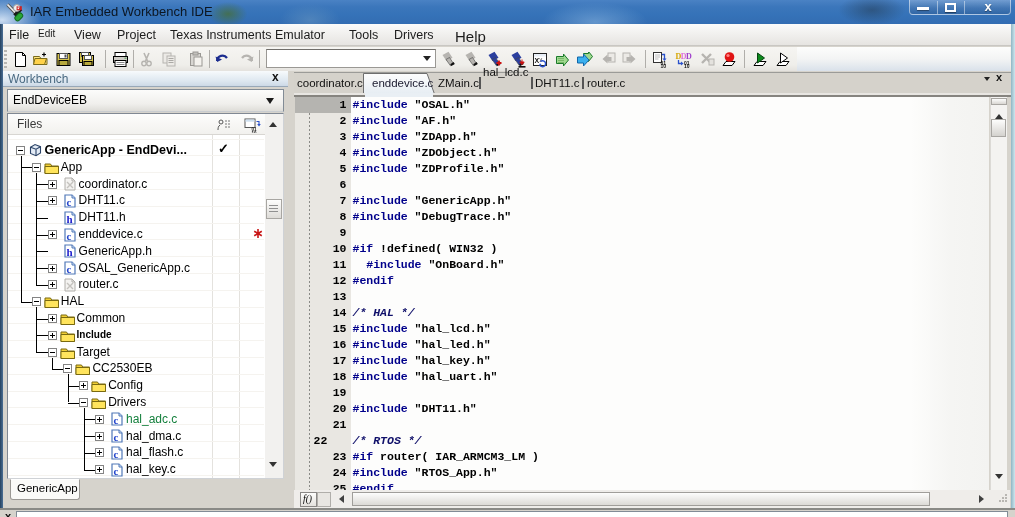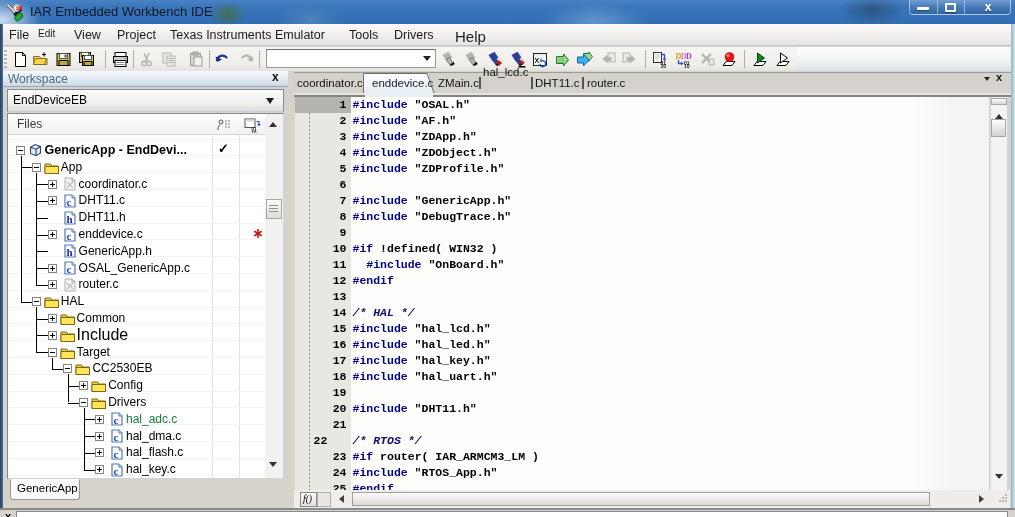--- a/index.html
+++ b/index.html
@@ -180,21 +180,21 @@
 <svg class="abs" style="left:752px;top:51px;" width="17" height="17" viewBox="0 0 17 17">
     <path d="M2 14.5 l3-4 h9 l-3 4z" fill="#fff" stroke="#000"></path>
     <path d="M5.5 2 v10 l7-5z" fill="#0c8a1c" stroke="#064410"></path>
   </svg>
 <svg class="abs" style="left:775px;top:51px;" width="17" height="17" viewBox="0 0 17 17">
     <path d="M2 14.5 l3-4 h9 l-3 4z" fill="#fff" stroke="#000"></path>
     <path d="M5.5 2 v10 l7-5z" fill="#fff" stroke="#000"></path>
   </svg>
 <div class="abs" style="left:3px;top:71px;width:285px;height:16px;
 background:linear-gradient(180deg,#f7fafc 0,#dde7f0 10px,#c9d6e4 16px);border-bottom:1px solid #98a8b8;"></div>
-<div class="abs" style="left:8px;top:72px;font-size:12px;color:#4a6a82;">Workspace</div>
+<div class="abs" style="left:8px;top:72px;font-size:12px;color:#4a6a82;">Workbench</div>
 <div class="abs" style="left:272px;top:70px;font-size:12px;font-weight:bold;color:#111;">x</div>
 <div class="abs" style="left:7px;top:89px;width:277px;height:23px;border:1px solid #828c96;border-bottom-color:#c8ccd0;background:linear-gradient(180deg,#fcfcfb 0,#f0efec 14px,#dcdad5 22px);"></div>
 <div class="abs" style="left:13px;top:93px;font-size:12px;color:#000;">EndDeviceEB</div>
 <div class="abs" style="left:266px;top:98px;width:0;height:0;border:4.5px solid transparent;border-top:6px solid #1a1a1a;"></div>
 <div class="abs" style="left:7px;top:113px;width:277px;height:366px;background:#fff;border:1px solid #808893;border-right-color:#cfd2d6;border-bottom-color:#cfd2d6;overflow:hidden;">
 <div class="abs" style="left:0;top:0;width:275px;height:21px;background:linear-gradient(180deg,#fdfdfc,#f2f1ee 20px);border-bottom:1px solid #d8d6d2;"></div>
 <div class="abs" style="left:9px;top:3px;font-size:12px;color:#3a3a3a;">Files</div>
 <svg class="abs" style="left:209px;top:4px" width="16" height="14" viewBox="0 0 16 14">
       <circle cx="4" cy="4" r="2" fill="none" stroke="#555"></circle>
       <path d="M3 7 c-2 1 -2 4 -2 5" fill="none" stroke="#555"></path>
@@ -346,21 +346,21 @@
 <path d="M1 5.5 h13.5 v7 h-13.5z" fill="#ffe45c" stroke="#7a6a10"></path>
     </svg>
 <div class="abs" style="left:68.6px;top:196.0px;height:16px;line-height:16px;font-size:12px;font-weight:normal;color:#000;white-space:nowrap;">Common</div>
 <div class="abs" style="left:39.6px;top:216.8px;width:9px;height:9px;border:1px solid #848484;background:#fff;"></div>
 <div class="abs" style="left:41.6px;top:220.8px;width:5px;height:1px;background:#000;"></div>
 <div class="abs" style="left:43.6px;top:218.8px;width:1px;height:5px;background:#000;"></div>
 <svg class="abs" style="left:51.6px;top:214.8px" width="15" height="13" viewBox="0 0 15 13">
 <path d="M1 3 h5.5 l1.2 2 h6.8 v7.5 h-13.5z" fill="#f2cf36" stroke="#7a6a10"></path>
 <path d="M1 5.5 h13.5 v7 h-13.5z" fill="#ffe45c" stroke="#7a6a10"></path>
     </svg>
-<div class="abs" style="left:68.6px;top:212.8px;height:16px;line-height:16px;font-size:16px;font-weight:normal;color:#000;white-space:nowrap;">Include</div>
+<div class="abs" style="left:68.6px;top:212.8px;height:16px;line-height:16px;font-size:10px;font-weight:bold;color:#000;white-space:nowrap;">Include</div>
 <div class="abs" style="left:39.6px;top:233.6px;width:9px;height:9px;border:1px solid #848484;background:#fff;"></div>
 <div class="abs" style="left:41.6px;top:237.6px;width:5px;height:1px;background:#000;"></div>
 <svg class="abs" style="left:51.6px;top:231.6px" width="15" height="13" viewBox="0 0 15 13">
 <path d="M1 3 h5.5 l1.2 2 h6.8 v7.5 h-13.5z" fill="#f2cf36" stroke="#7a6a10"></path>
 <path d="M1 5.5 h13.5 v7 h-13.5z" fill="#ffe45c" stroke="#7a6a10"></path>
     </svg>
 <div class="abs" style="left:68.6px;top:229.6px;height:16px;line-height:16px;font-size:12px;font-weight:normal;color:#000;white-space:nowrap;">Target</div>
 <div class="abs" style="left:55.4px;top:250.4px;width:9px;height:9px;border:1px solid #848484;background:#fff;"></div>
 <div class="abs" style="left:57.4px;top:254.4px;width:5px;height:1px;background:#000;"></div>
 <svg class="abs" style="left:67.4px;top:248.4px" width="15" height="13" viewBox="0 0 15 13">

